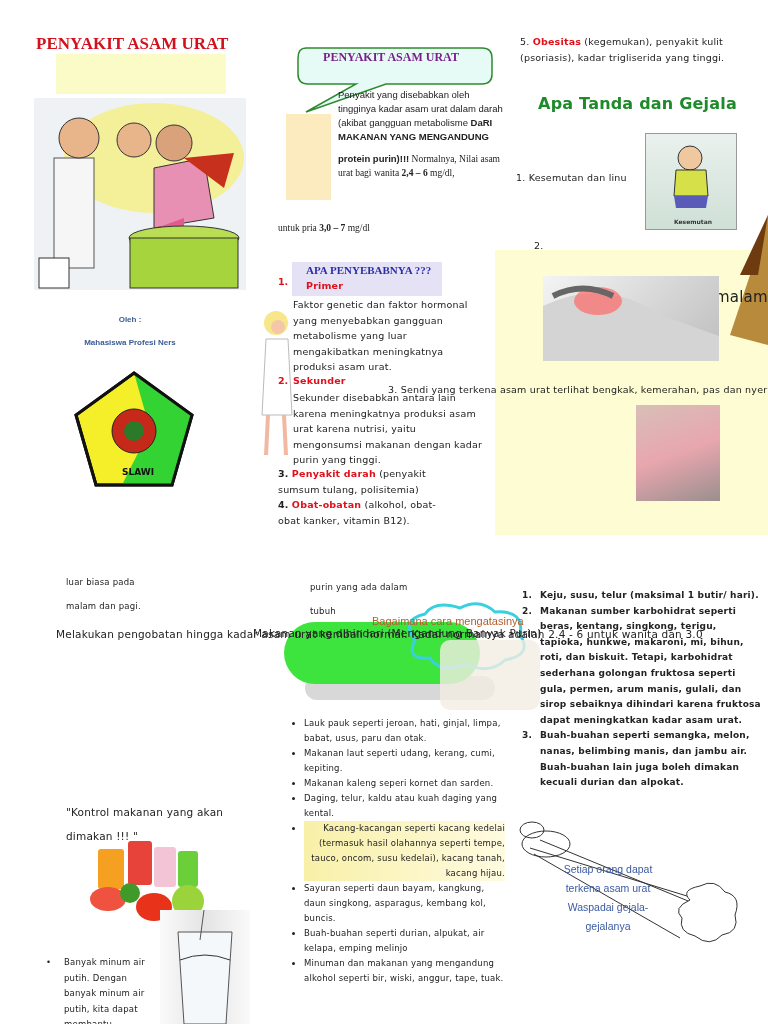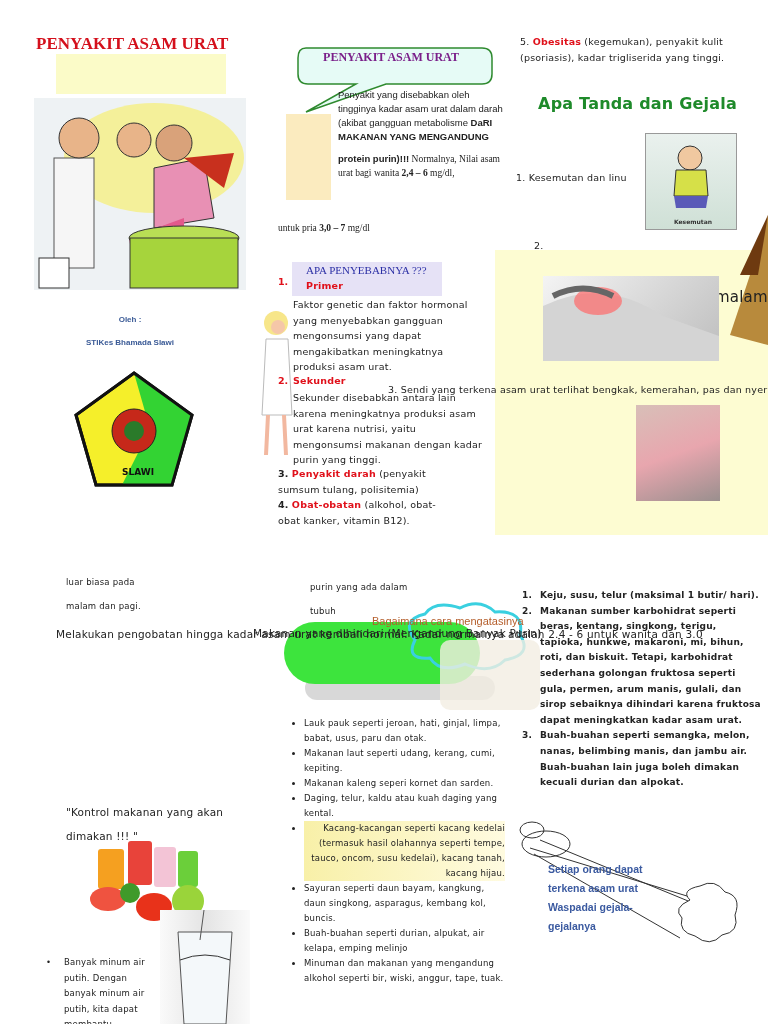--- a/index.html
+++ b/index.html
@@ -17,21 +17,21 @@
   #author{left:0;width:260px;top:336px;text-align:center;font-size:8px;font-weight:bold;color:#3a5a96;line-height:13px;}
   #logo{left:72px;top:369px;width:124px;height:120px;}
   
   #bubble{left:296px;top:44px;width:200px;height:46px;}
   #bubble-title{left:296px;top:50px;width:190px;text-align:center;font-size:12px;font-weight:bold;color:#7a1f8a;}
   #cream-box{left:286px;top:114px;width:45px;height:86px;background:#fbebbf;}
   #definition{left:338px;top:88px;width:170px;font-size:9.5px;line-height:14px;}
   #male-range{left:278px;top:223px;font-size:9.5px;}
   
   #causes-header{left:292px;top:262px;width:150px;height:34px;background:#e6e2f6;}
-  #causes-title{left:306px;top:264px;font-size:11px;font-weight:normal;color:#2b2fa5;}
+  #causes-title{left:306px;top:264px;font-size:11px;font-weight:bold;color:#2b2fa5;}
   .num{font-size:9.5px;font-weight:bold;}
   #nurse{left:258px;top:305px;width:36px;height:160px;}
   .cause-text{font-size:9.5px;line-height:15.6px;}
   
   #obesity{left:520px;top:34px;width:240px;font-size:9.5px;line-height:15.5px;}
   #symptom-title{left:520px;top:90px;width:235px;text-align:center;font-size:16px;color:#1e8a2a;font-weight:bold;line-height:27px;}
   #symptom-1{left:516px;top:172px;font-size:9.5px;}
   #kesemutan-img{left:645px;top:133px;width:90px;height:95px;background:linear-gradient(#eaf1ee,#cfe0d6);border:1px solid #999;}
   #symptom-bg{left:495px;top:250px;width:273px;height:285px;background:#fdfcd2;}
   #symptom-2-num{left:534px;top:240px;font-size:9.5px;}
@@ -47,21 +47,21 @@
   #pill-shadow{left:305px;top:676px;width:190px;height:24px;background:#c8c8c8;border-radius:14px;opacity:.7;}
   #avoid-title{left:253px;top:627px;font-size:10.5px;white-space:nowrap;}
   #avoid-list{left:290px;top:716px;width:215px;font-size:8.5px;line-height:15px;}
   #avoid-list ul{margin:0;padding-left:14px;}
   #avoid-list li{margin:0;}
   #allowed-list{left:522px;top:588px;width:240px;font-size:9px;line-height:15.6px;font-weight:bold;}
   #control-quote{left:66px;top:800px;width:180px;font-size:10.5px;line-height:24px;}
   #fruit-img{left:84px;top:837px;width:130px;height:88px;}
   #water-glass{left:160px;top:910px;width:90px;height:114px;background:linear-gradient(90deg,#fafafa,#e4e4e4,#fafafa);}
   #water-text{left:52px;top:955px;width:110px;font-size:8.5px;line-height:15.5px;}
-  #warning{left:548px;top:860px;width:120px;font-size:10.5px;font-weight:bold;color:#3b5aa0;line-height:19px;}
+  #warning{left:548px;top:860px;width:120px;text-align:center;font-size:10.5px;font-weight:normal;color:#3b5aa0;line-height:19px;}
   #cloud{left:510px;top:820px;width:258px;height:140px;}
 </style>
 </head>
 <body>
 
 <div class="abs serif" id="main-title">PENYAKIT ASAM URAT</div>
 <div class="abs" id="title-highlight"></div>
 
 <div class="abs" id="cartoon">
   <svg width="212" height="192" viewBox="0 0 212 192">
@@ -73,21 +73,21 @@
     <path d="M120 70 L170 60 L180 120 L120 130Z" fill="#e890b4" stroke="#333"></path>
     <path d="M150 60 L200 55 L190 90 Z" fill="#c8301e"></path>
     <path d="M95 140 L150 120 L150 150 L100 170Z" fill="#e35a8c"></path>
     <ellipse cx="150" cy="140" rx="55" ry="12" fill="#b9de55" stroke="#333"></ellipse>
     <rect x="96" y="140" width="108" height="50" fill="#a6d43c" stroke="#333"></rect>
     <rect x="5" y="160" width="30" height="30" fill="#fff" stroke="#333"></rect>
   </svg>
 </div>
 <div class="abs sans" id="oleh">Oleh :</div>
 <div class="abs sans" id="author">
-  <div>STIKes Bhamada Slawi</div>
+  <div>Mahasiswa Profesi Ners</div>
 </div>
 <div class="abs" id="logo">
   <svg width="124" height="120" viewBox="0 0 124 120">
     <polygon points="62,4 120,46 100,116 24,116 4,46" fill="#f5ef2a" stroke="#111" stroke-width="3"></polygon>
     <polygon points="62,4 120,46 100,116 50,116 78,60" fill="#33d333"></polygon>
     <polygon points="62,4 120,46 100,116 24,116 4,46" fill="none" stroke="#111" stroke-width="3"></polygon>
     <circle cx="62" cy="62" r="22" fill="#c6281a" stroke="#222"></circle>
     <circle cx="62" cy="62" r="10" fill="#2a7a2a"></circle>
     <text x="50" y="106" font-size="9" font-weight="bold" fill="#111" font-family="DejaVu Sans, sans-serif">SLAWI</text>
   </svg>
@@ -113,21 +113,21 @@
   <svg width="36" height="160" viewBox="0 0 36 160">
     <circle cx="18" cy="18" r="12" fill="#f7e68a"></circle>
     <circle cx="20" cy="22" r="7" fill="#f5c7a8"></circle>
     <path d="M8 34 L30 34 L34 110 L4 110 Z" fill="#fff" stroke="#bbb"></path>
     <path d="M10 110 L8 150 M26 110 L28 150" stroke="#f2b8a0" stroke-width="4"></path>
   </svg>
 </div>
 
 <div class="abs num red" style="left:278px;top:276px;">1.</div>
 <div class="abs comic red" style="left:306px;top:280px;font-size:9.5px;">Primer</div>
-<div class="abs comic cause-text" style="left:293px;top:297px;width:190px;">Faktor genetic dan faktor hormonal yang menyebabkan gangguan mengonsumsi yang dapat mengakibatkan meningkatnya produksi asam urat.</div>
+<div class="abs comic cause-text" style="left:293px;top:297px;width:190px;">Faktor genetic dan faktor hormonal yang menyebabkan gangguan metabolisme yang luar mengakibatkan meningkatnya produksi asam urat.</div>
 
 <div class="abs num red" style="left:278px;top:375px;">2.</div>
 <div class="abs comic red" style="left:293px;top:375px;font-size:9.5px;">Sekunder</div>
 <div class="abs comic cause-text" style="left:293px;top:390px;width:190px;">Sekunder disebabkan antara lain karena meningkatnya produksi asam urat karena nutrisi, yaitu mengonsumsi makanan dengan kadar purin yang tinggi.</div>
 
 <div class="abs comic cause-text" style="left:278px;top:466px;width:190px;">
   <b>3.</b> <span class="red">Penyakit darah</span><span> (penyakit sumsum tulang, polisitemia)</span>
 </div>
 <div class="abs comic cause-text" style="left:278px;top:497px;width:180px;">
   <b>4.</b> <span class="red">Obat-obatan</span><span> (alkohol, obat-obat kanker, vitamin B12).</span>

